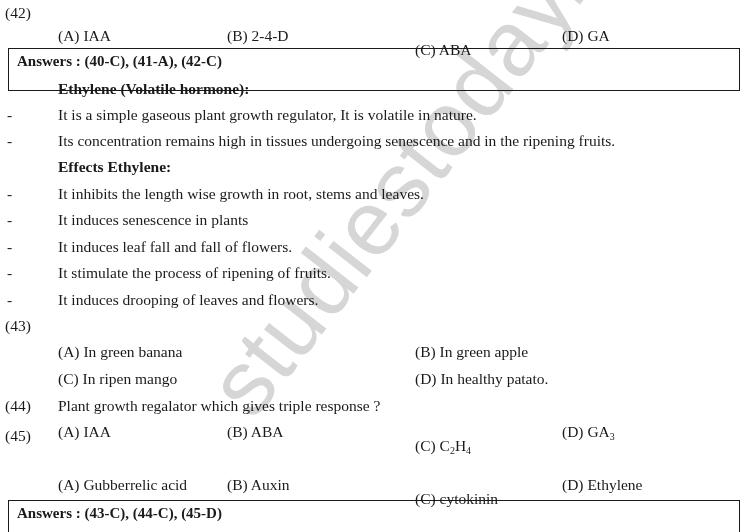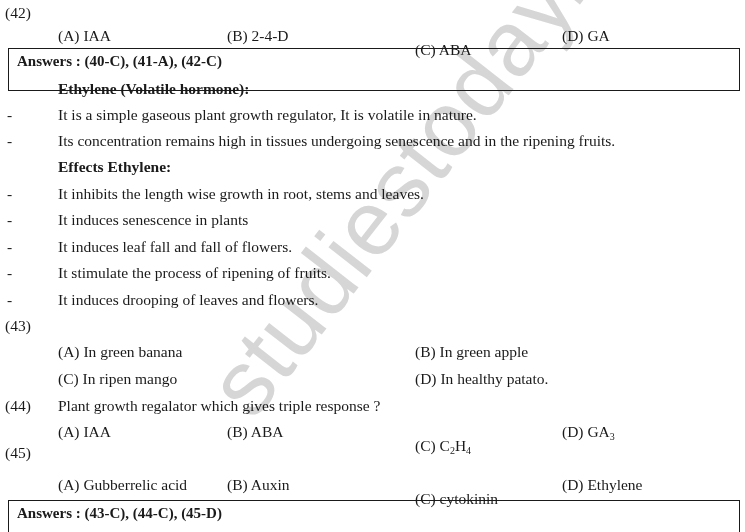--- a/index.html
+++ b/index.html
@@ -102,21 +102,21 @@
   <span class="num">(44)</span>
   <span class="txt">Plant growth regalator which gives triple response ?</span>
 </div>
 <div class="line" style="top:419px">
   <span class="opt c1">(A) IAA</span>
   <span class="opt c2">(B) ABA</span>
   <span class="opt c3"><span>(C) C</span><sub>2</sub><span>H</span><sub>4</sub></span>
   <span class="opt c4"><span>(D) GA</span><sub>3</sub></span>
 </div>
 
-<div class="line" style="top:440px">
+<div class="line" style="top:423px">
   <span class="num">(45)</span>
 </div>
 <div class="line" style="top:472px">
   <span class="opt c1">(A) Gubberrelic acid</span>
   <span class="opt c2">(B) Auxin</span>
   <span class="opt c3">(C) cytokinin</span>
   <span class="opt c4">(D) Ethylene</span>
 </div>
 
 <div class="answer-box" style="top:500px">Answers : (43-C), (44-C), (45-D)</div>

